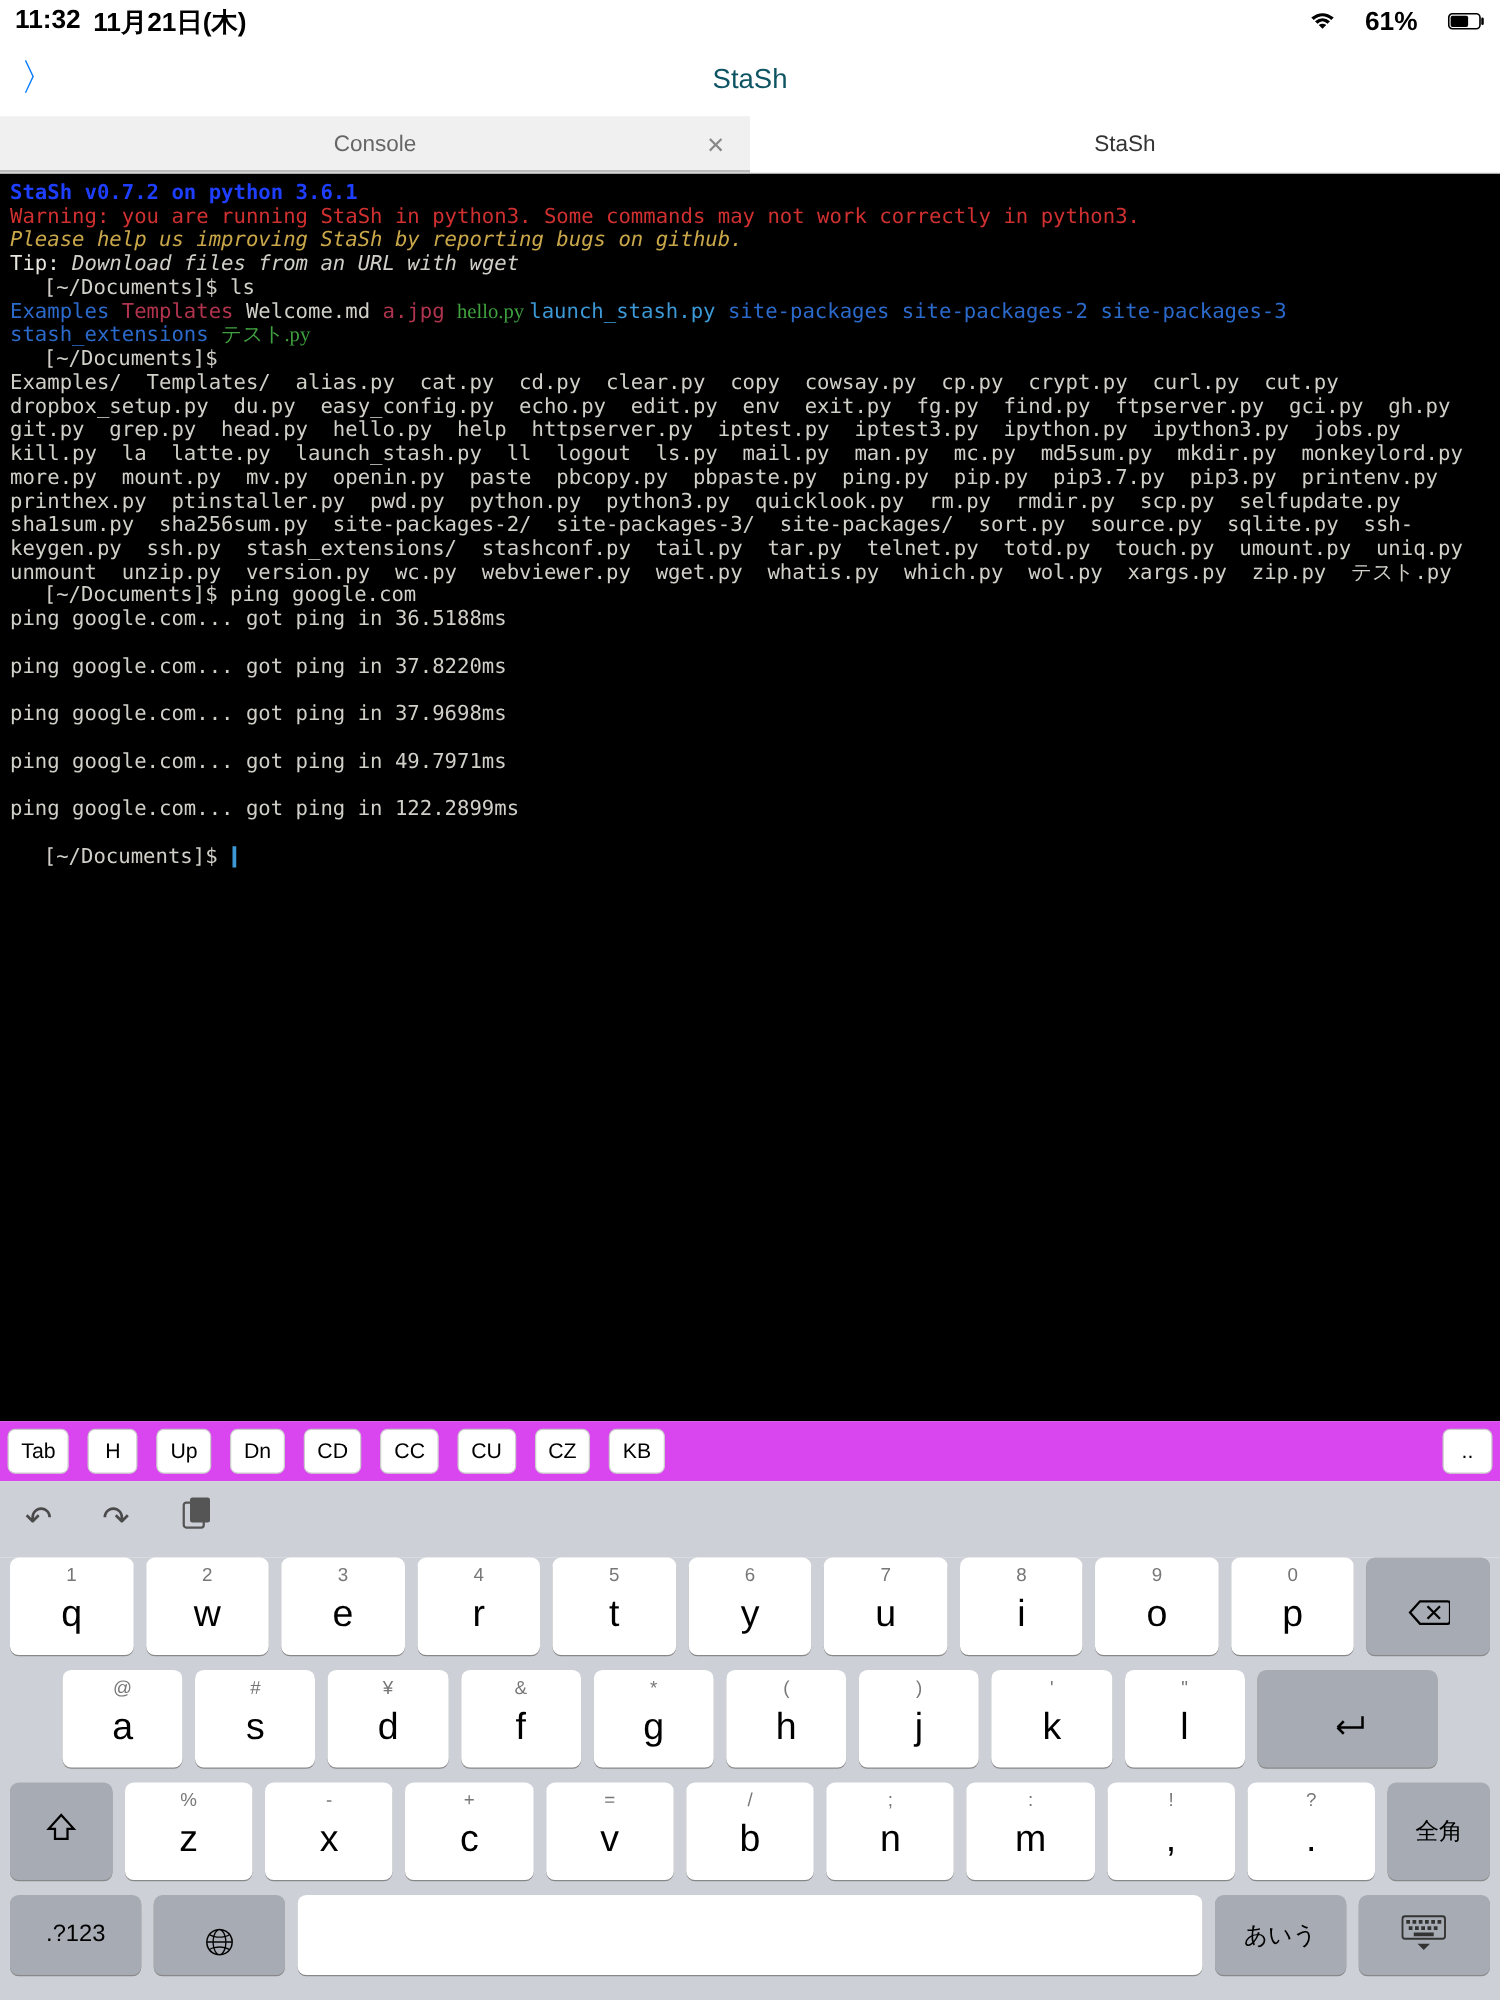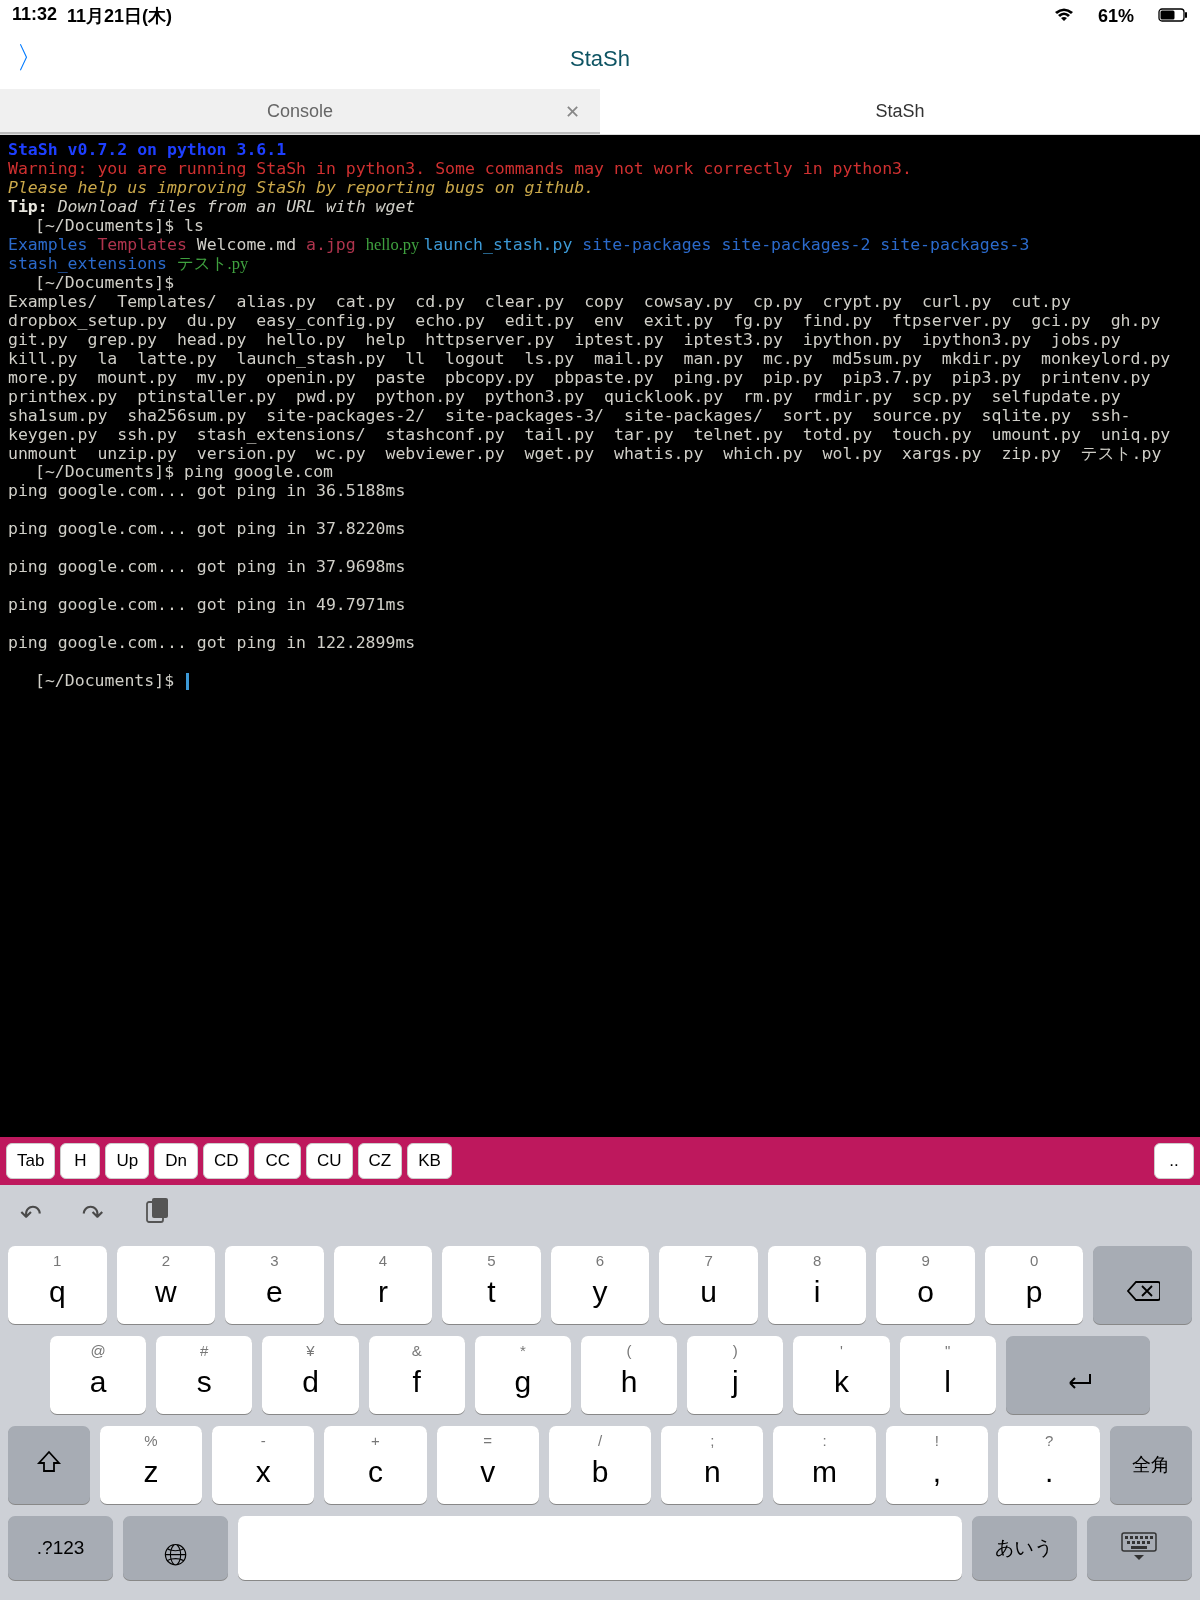--- a/index.html
+++ b/index.html
@@ -1,39 +1,39 @@
 <!DOCTYPE html>
 <html><head>
 <meta charset="utf-8">
 <style>
 * { margin: 0; padding: 0; box-sizing: border-box; }
 body { font-family: -apple-system, sans-serif; width: 1200px; height: 1600px; background: #fff; overflow: hidden; display: flex; flex-direction: column; }
-.status-bar { display: flex; justify-content: space-between; align-items: center; padding: 4px 12px; font-size: 18px; font-weight: 600; }
+.status-bar { display: flex; justify-content: space-between; align-items: center; padding: 4px 12px; font-size: 21px; font-weight: 600; }
 .status-left { display: flex; gap: 10px; }
 .status-right { display: flex; align-items: center; gap: 24px; }
 .wifi-icon, .battery-icon { display: inline-block; }
 .nav-bar { display: flex; align-items: center; padding: 6px 16px 10px; }
 .back-chevron { color: #007aff; font-size: 30px; font-weight: 300; width: 30px; }
 .nav-title { flex: 1; text-align: center; color: #0e5463; font-size: 22px; font-weight: 400; }
 .tabs { display: flex; border-bottom: 1px solid #ddd; }
 .tab { flex: 1; text-align: center; padding: 12px 12px; font-size: 18px; color: #333; position: relative; }
 .tab.active { background: #f0f0f0; color: #666; }
 .tab.active::after { content: ""; position: absolute; bottom: 0; left: 0; right: 0; height: 2px; background: #bbb; }
 .tab-close { position: absolute; right: 20px; color: #888; font-size: 18px; }
 .terminal { flex: 1; background: #000; color: #d0cfc8; font-family: "Menlo", "Consolas", monospace; font-size: 16.5px; line-height: 1.15; padding: 6px 8px; white-space: pre-wrap; overflow: hidden; }
 .term-blue { color: #1e3fff; font-weight: bold; }
 .term-red { color: #d03030; }
 .term-yellow { color: #caa84a; font-style: italic; }
-.term-bold { font-weight: bold; color: #e8e6de; }
+.term-bold { font-weight: normal; color: #e8e6de; }
 .term-cyanblue { color: #2b6acb; }
 .term-magenta { color: #b0344d; }
 .term-green { color: #3fa13f; font-family: Liberation Serif, serif; }
 .term-lightblue { color: #3c99d6; }
 .prompt { color: #d0cfc8; margin-left: 27px; }
-.ext-keys { background: #be185d; display: flex; align-items: center; padding: 6px 6px; gap: 5px; justify-content: center; }
+.ext-keys { background: #d946ef; display: flex; align-items: center; padding: 6px 6px; gap: 15px; justify-content: center; }
 .ext-key { background: #fff; border: 1px solid #ccc; border-radius: 6px; padding: 7px 10px; font-size: 17px; min-width: 40px; text-align: center; }
 .ext-key.right { margin-left: auto; }
 .kb-toolbar { background: #cdd0d6; display: flex; align-items: center; padding: 12px 20px 14px; gap: 40px; }
 .kb-toolbar .icon { font-size: 26px; color: #4a4a4a; }
 .keyboard { background: #cdd0d6; padding: 0 8px 8px; }
 .kb-row { display: flex; gap: 10px; margin-bottom: 12px; }
 .key { background: #fff; border-radius: 7px; box-shadow: 0 1px 0 #888; flex: 1; height: 78px; display: flex; flex-direction: column; align-items: center; justify-content: center; position: relative; }
 .key .sub { position: absolute; top: 6px; font-size: 15px; color: #777; }
 .key .main { font-size: 30px; color: #000; margin-top: 14px; }
 .key.dark { background: #a7acb4; }

